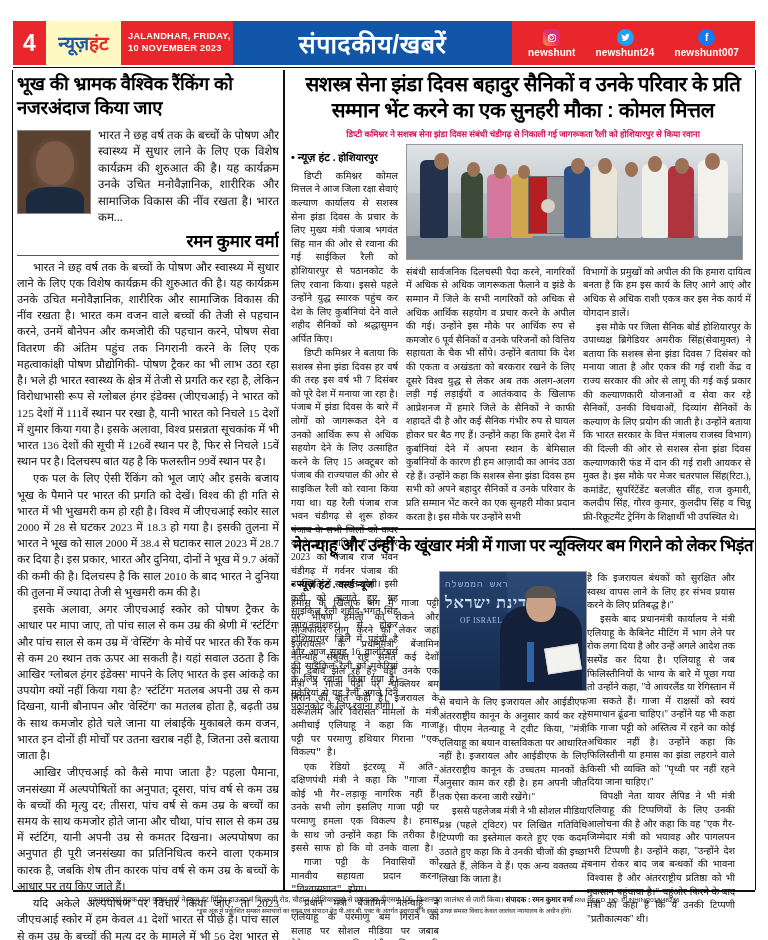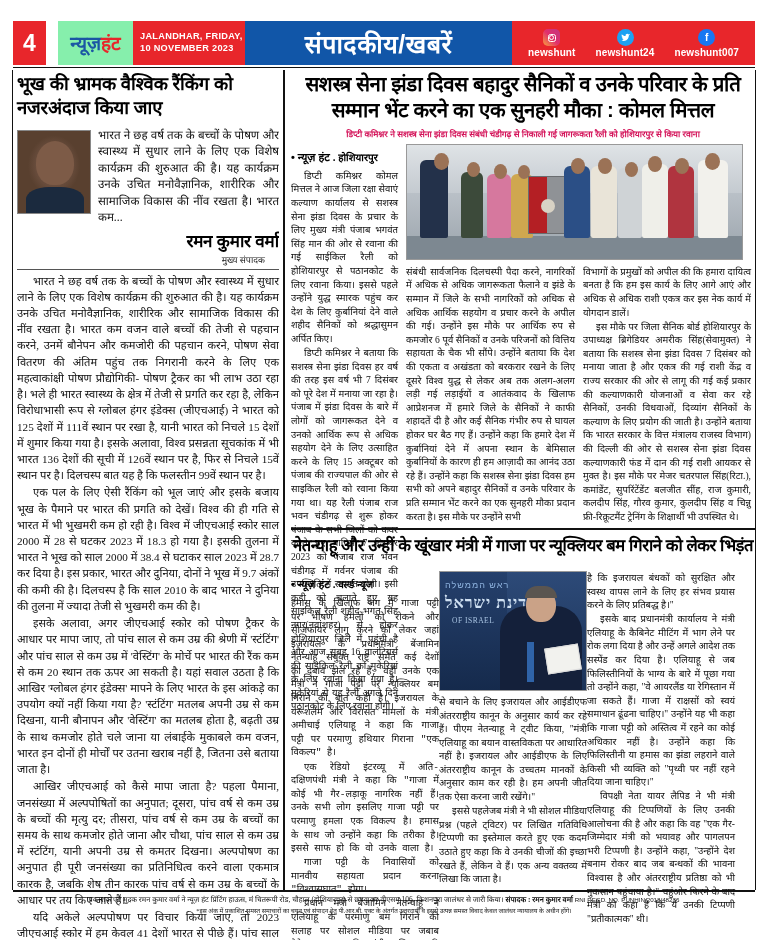--- a/index.html
+++ b/index.html
@@ -29,24 +29,23 @@
     background: #e8262b;
     color: #fff;
     font-family: "Liberation Sans", sans-serif;
     font-weight: bold;
     font-size: 23px;
     display: flex; align-items: center; justify-content: center;
     letter-spacing: 0;
   }
   .logo-box {
     width: 75px;
-    background: #86efac;
+    background: #fef9c3;
     display: flex; align-items: center; justify-content: center;
     padding: 0 3px;
-    margin-left: 12px;
   }
   .logo-txt {
     font-family: "Liberation Sans", sans-serif;
     font-weight: bold;
     font-size: 19px;
     line-height: 1;
     white-space: nowrap;
   }
   .logo-blue { color: #1b56a4; }
   .logo-red { color: #e8262b; }
@@ -304,23 +303,23 @@
 
   .s2-photo {
     width: 148px; height: 120px;
     margin-bottom: 4px;
     border: 1px solid #999;
     position: relative;
     overflow: hidden;
     background: linear-gradient(#2d4a78 0%, #1b3358 100%);
   }
   .s2-photo .bg-left { position:absolute;left:0;top:0;width:46%;height:100%;background:linear-gradient(#25406c,#152a4c); }
-  .s2-photo .heb { position:absolute; left:5px; top:8px; color:#8fb4e0; font-size:9px; font-family:Liberation Sans, sans-serif; letter-spacing:1px;text-align:right;}
+  .s2-photo .heb { position:absolute; left:5px; top:8px; color:#8fb4e0; font-size:9px; font-family:Liberation Mono, monospace; letter-spacing:1px;text-align:right;}
   .s2-photo .heb2 { position:absolute; left:5px; top:22px; color:#cfe0f2; font-size:16px; font-weight:bold; letter-spacing:1px;}
-  .s2-photo .heb3 { position:absolute; left:12px; top:44px; color:#a9c4e2; font-size:7.5px; letter-spacing:0.5px;}
+  .s2-photo .heb3 { position:absolute; left:20px; top:44px; color:#a9c4e2; font-size:7.5px; letter-spacing:0.5px;}
   .s2-photo .suit {
     position:absolute; right:4px; bottom:0; width:82px; height:84px;
     background:#14203a; border-radius:26px 26px 0 0;
   }
   .s2-photo .face {
     position:absolute; right:30px; bottom:68px; width:30px; height:34px;
     border-radius:50% 50% 46% 46%; background:#caa287;
   }
   .s2-photo .hairx {
     position:absolute; right:29px; bottom:92px; width:32px; height:12px;
@@ -401,21 +400,20 @@
   <div class="outer-right"></div>
   <div class="vdiv-main"></div>
 
   <div class="left-col">
     <h1 class="edit-headline">भूख की भ्रामक वैश्विक रैंकिंग को नजरअंदाज किया जाए</h1>
 
     <div class="edit-intro-wrap">
       <div class="edit-photo"></div>
       <div class="edit-intro">भारत ने छह वर्ष तक के बच्चों के पोषण और स्वास्थ्य में सुधार लाने के लिए एक विशेष कार्यक्रम की शुरुआत की है। यह कार्यक्रम उनके उचित मनोवैज्ञानिक, शारीरिक और सामाजिक विकास की नींव रखता है। भारत कम...</div>
       <div class="edit-author">रमन कुमार वर्मा</div>
-      <div class="edit-role">मुख्य संपादक</div>
     </div>
 
     <div class="hdiv-left-1" style="position:relative;left:0;top:3px;width:262px;margin-bottom:5px;"></div>
 
     <div class="edit-body">
       <p>भारत ने छह वर्ष तक के बच्चों के पोषण और स्वास्थ्य में सुधार लाने के लिए एक विशेष कार्यक्रम की शुरुआत की है। यह कार्यक्रम उनके उचित मनोवैज्ञानिक, शारीरिक और सामाजिक विकास की नींव रखता है। भारत कम वजन वाले बच्चों की तेजी से पहचान करने, उनमें बौनेपन और कमजोरी की पहचान करने, पोषण सेवा वितरण की अंतिम पहुंच तक निगरानी करने के लिए एक महत्वाकांक्षी पोषण प्रौद्योगिकी- पोषण ट्रैकर का भी लाभ उठा रहा है। भले ही भारत स्वास्थ्य के क्षेत्र में तेजी से प्रगति कर रहा है, लेकिन विरोधाभासी रूप से ग्लोबल हंगर इंडेक्स (जीएचआई) ने भारत को 125 देशों में 111वें स्थान पर रखा है, यानी भारत को निचले 15 देशों में शुमार किया गया है। इसके अलावा, विश्व प्रसन्नता सूचकांक में भी भारत 136 देशों की सूची में 126वें स्थान पर है, फिर से निचले 15वें स्थान पर है। दिलचस्प बात यह है कि फलस्तीन 99वें स्थान पर है।</p>
       <p>एक पल के लिए ऐसी रैंकिंग को भूल जाएं और इसके बजाय भूख के पैमाने पर भारत की प्रगति को देखें। विश्व की ही गति से भारत में भी भुखमरी कम हो रही है। विश्व में जीएचआई स्कोर साल 2000 में 28 से घटकर 2023 में 18.3 हो गया है। इसकी तुलना में भारत ने भूख को साल 2000 में 38.4 से घटाकर साल 2023 में 28.7 कर दिया है। इस प्रकार, भारत और दुनिया, दोनों ने भूख में 9.7 अंकों की कमी की है। दिलचस्प है कि साल 2010 के बाद भारत ने दुनिया की तुलना में ज्यादा तेजी से भुखमरी कम की है।</p>
       <p>इसके अलावा, अगर जीएचआई स्कोर को पोषण ट्रैकर के आधार पर मापा जाए, तो पांच साल से कम उम्र की श्रेणी में 'स्टंटिंग' और पांच साल से कम उम्र में 'वेस्टिंग' के मोर्चे पर भारत की रैंक कम से कम 20 स्थान तक ऊपर आ सकती है। यहां सवाल उठता है कि आखिर 'ग्लोबल हंगर इंडेक्स' मापने के लिए भारत के इस आंकड़े का उपयोग क्यों नहीं किया गया है? 'स्टंटिंग' मतलब अपनी उम्र से कम दिखना, यानी बौनापन और 'वेस्टिंग' का मतलब होता है, बढ़ती उम्र के साथ कमजोर होते चले जाना या लंबाईके मुकाबले कम वजन, भारत इन दोनों ही मोर्चों पर उतना खराब नहीं है, जितना उसे बताया जाता है।</p>
       <p>आखिर जीएचआई को कैसे मापा जाता है? पहला पैमाना, जनसंख्या में अल्पपोषितों का अनुपात; दूसरा, पांच वर्ष से कम उम्र के बच्चों की मृत्यु दर; तीसरा, पांच वर्ष से कम उम्र के बच्चों का समय के साथ कमजोर होते जाना और चौथा, पांच साल से कम उम्र में स्टंटिंग, यानी अपनी उम्र से कमतर दिखना। अल्पपोषण का अनुपात ही पूरी जनसंख्या का प्रतिनिधित्व करने वाला एकमात्र कारक है, जबकि शेष तीन कारक पांच वर्ष से कम उम्र के बच्चों के आधार पर तय किए जाते हैं।</p>
       <p>यदि अकेले अल्पपोषण पर विचार किया जाए, तो 2023 जीएचआई स्कोर में हम केवल 41 देशों भारत से पीछे हैं। पांच साल से कम उम्र के बच्चों की मृत्यु दर के मामले में भी 56 देश भारत से पीछे हैं। जीएचआई पद्धति भारत की पांच साल से कम उम्र के बच्चों में स्टंटिंग और वेस्टिंग के मामले में फिलहाली दिखाती है। कम बौनापन या दुबलापन वास्तव में भूख या कुपोषण की जगह से होने वाली स्वास्थ्य समस्याओं की वजह भूमिका नहीं निभाती है? वास्तव में, हो भी क्योंकि जनसंख्या में लिंग अंकों और निराशाजनक हैं। उम्र के हिसाब से लंबाई का उपयोग करने वाला कोई भी नहीं कि तुलना सही प्रकार से करने के समान है। इसके बजाय, एक समूह के भीतर ऊंचाई या बौनेपन या दुबलेपन की तुलना होनी चाहिए। पांच साल से कम उम्र में स्टंटिंग के मामले में भारत का जीएचआई स्कोर में सबसे नीचे रखा गया है, जबकि पोषण ट्रैकर आंकड़ा पर देखें, तो दुनिया के 38 देश भारत से पीछे हैं।</p>

